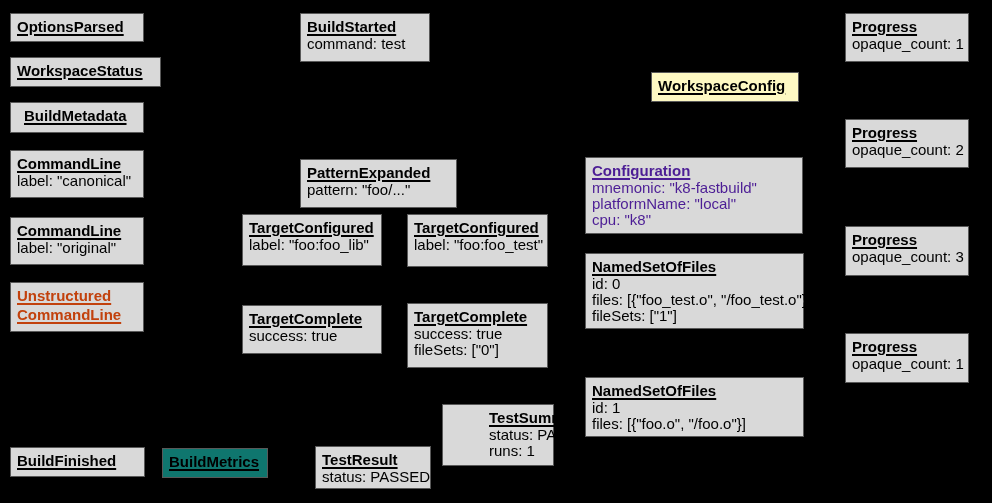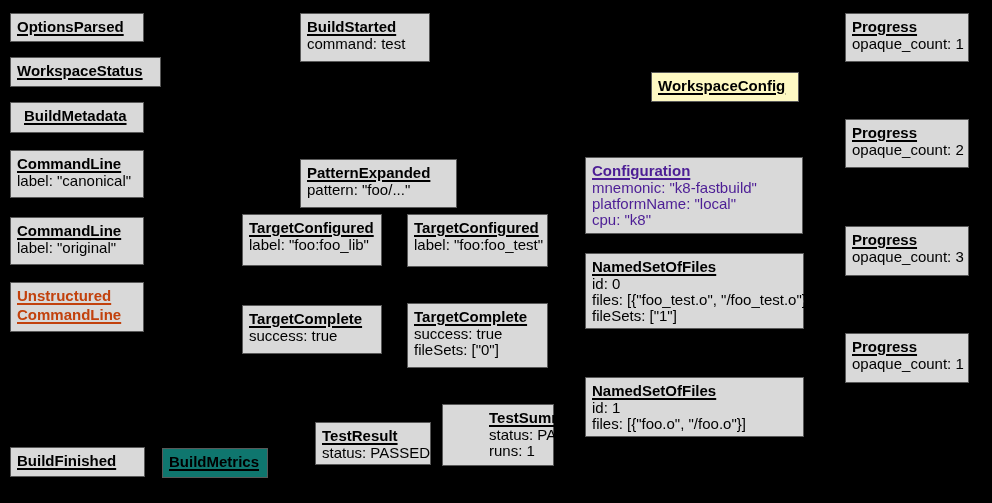--- a/index.html
+++ b/index.html
@@ -87,21 +87,21 @@
     </div>
     <div class="node" style="left: 242px; top: 305px; width: 140px; height: 49px; background: rgb(217, 217, 217); border-color: rgb(89, 89, 89); color: rgb(0, 0, 0);">
       <div class="node-title">TargetComplete</div>
       <div class="node-line">success: true</div>
     </div>
     <div class="node" style="left: 407px; top: 303px; width: 141px; height: 65px; background: rgb(217, 217, 217); border-color: rgb(89, 89, 89); color: rgb(0, 0, 0);">
       <div class="node-title">TargetComplete</div>
       <div class="node-line">success: true</div>
       <div class="node-line">fileSets: ["0"]</div>
     </div>
-    <div class="node" style="left: 315px; top: 422px; width: 116px; height: 43px; background: rgb(217, 217, 217); border-color: rgb(89, 89, 89); color: rgb(0, 0, 0);">
+    <div class="node" style="left: 315px; top: 446px; width: 116px; height: 43px; background: rgb(217, 217, 217); border-color: rgb(89, 89, 89); color: rgb(0, 0, 0);">
       <div class="node-title">TestResult</div>
       <div class="node-line">status: PASSED</div>
     </div>
     <div class="node" style="left: 442px; top: 404px; width: 112px; height: 62px; background: rgb(217, 217, 217); border-color: rgb(89, 89, 89); color: rgb(0, 0, 0); padding-left: 46px;">
       <div class="node-title">TestSummary</div>
       <div class="node-line">status: PASSED</div>
       <div class="node-line">runs: 1</div>
     </div>
     <div class="node" style="left: 651px; top: 72px; width: 148px; height: 30px; background: #fef9c3; border-color: rgb(89, 89, 89); color: rgb(0, 0, 0);">
       <div class="node-title">WorkspaceConfig</div>

